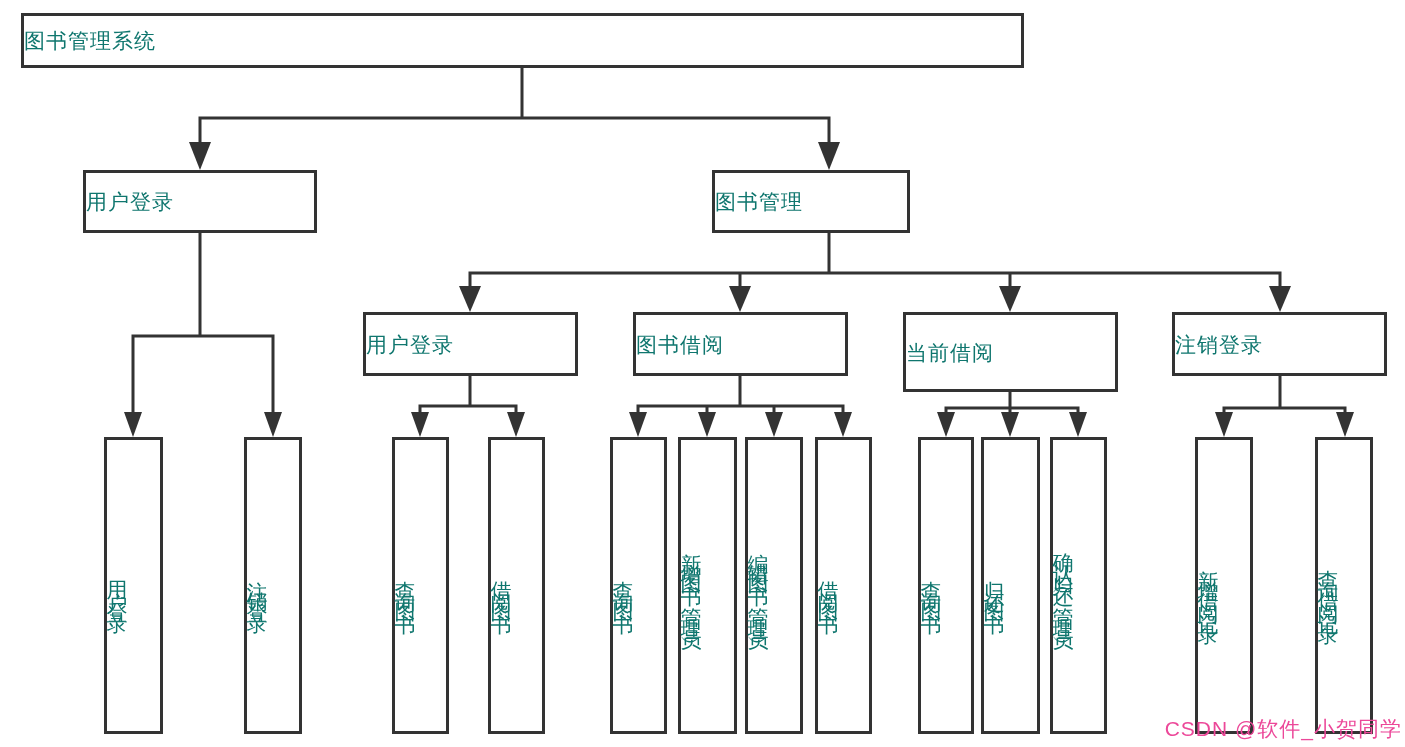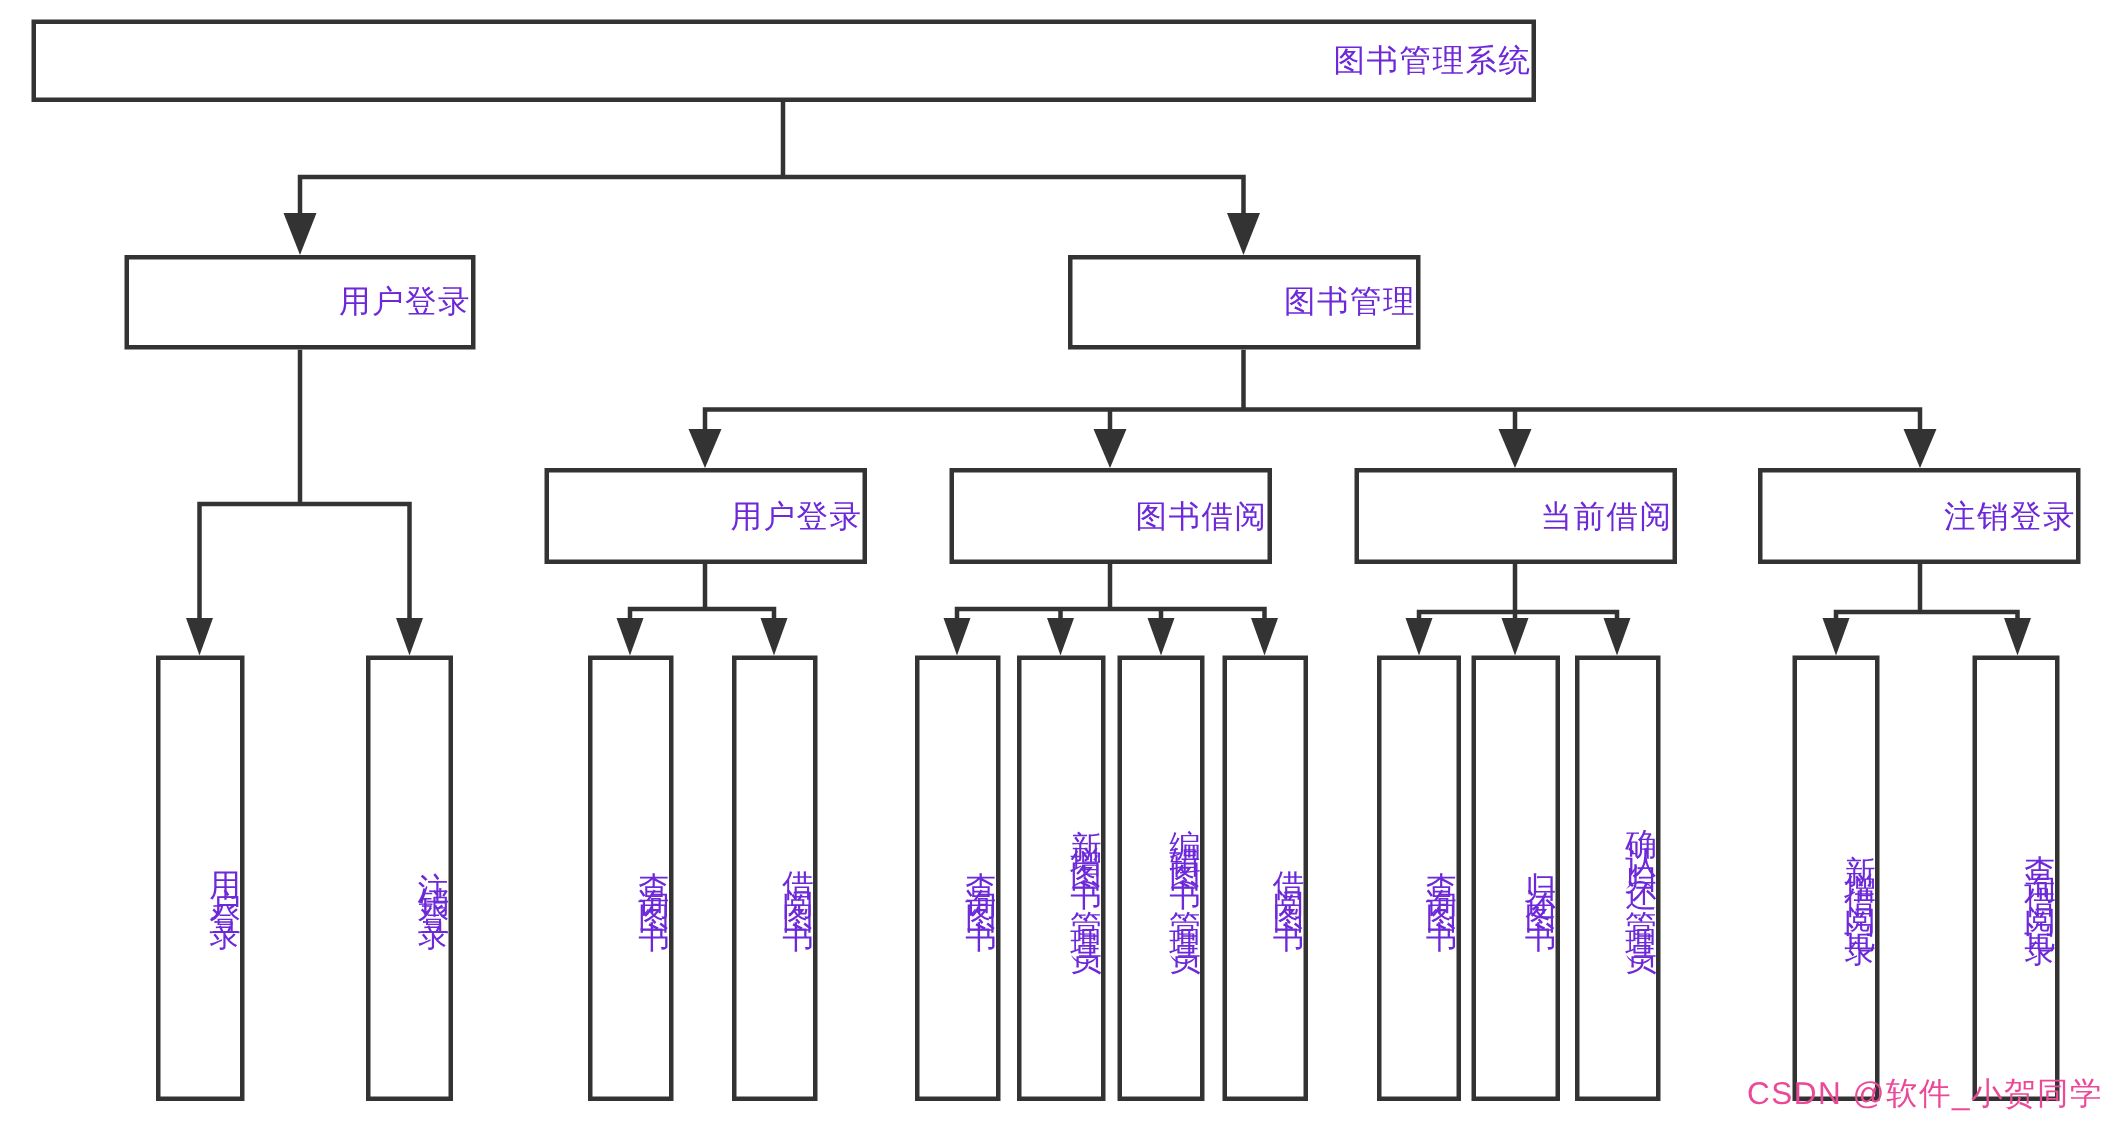--- a/index.html
+++ b/index.html
@@ -11,23 +11,23 @@
     overflow:hidden;
   }
   #connectors{position:absolute;left:0;top:0;z-index:0;}
   .node{
     position:absolute;
     box-sizing:border-box;
     border:3px solid #333333;
     background:#ffffff;
     display:flex;
     align-items:center;
-    justify-content:flex-end;
+    justify-content:flex-start;
     z-index:1;
-    color:#6d28d9;
+    color:#0f766e;
   }
   .node.h span{
     font-size:21px;
     letter-spacing:1px;
     line-height:1;
     white-space:nowrap;
   }
   .node.v span{
     writing-mode:vertical-rl;
     text-orientation:mixed;
@@ -94,31 +94,31 @@
     </g>
   </svg>
 
   <div class="node h" style="left:21px;top:13px;width:1003px;height:55px">
     <span>图书管理系统</span>
   </div>
 
   <div class="node h" style="left:83px;top:170px;width:234px;height:63px">
     <span>用户登录</span>
   </div>
-  <div class="node h" style="left:712px;top:170px;width:235px;height:63px">
+  <div class="node h" style="left:712px;top:170px;width:198px;height:63px">
     <span>图书管理</span>
   </div>
 
   <div class="node h" style="left:363px;top:312px;width:215px;height:64px">
     <span>用户登录</span>
   </div>
   <div class="node h" style="left:633px;top:312px;width:215px;height:64px">
     <span>图书借阅</span>
   </div>
-  <div class="node h" style="left:903px;top:312px;width:215px;height:64px">
+  <div class="node h" style="left:903px;top:312px;width:215px;height:80px">
     <span>当前借阅</span>
   </div>
   <div class="node h" style="left:1172px;top:312px;width:215px;height:64px">
     <span>注销登录</span>
   </div>
 
   <div class="node v" style="left:104px;top:437px;width:59px;height:297px">
     <span>用户登录</span>
   </div>
   <div class="node v" style="left:244px;top:437px;width:58px;height:297px">

